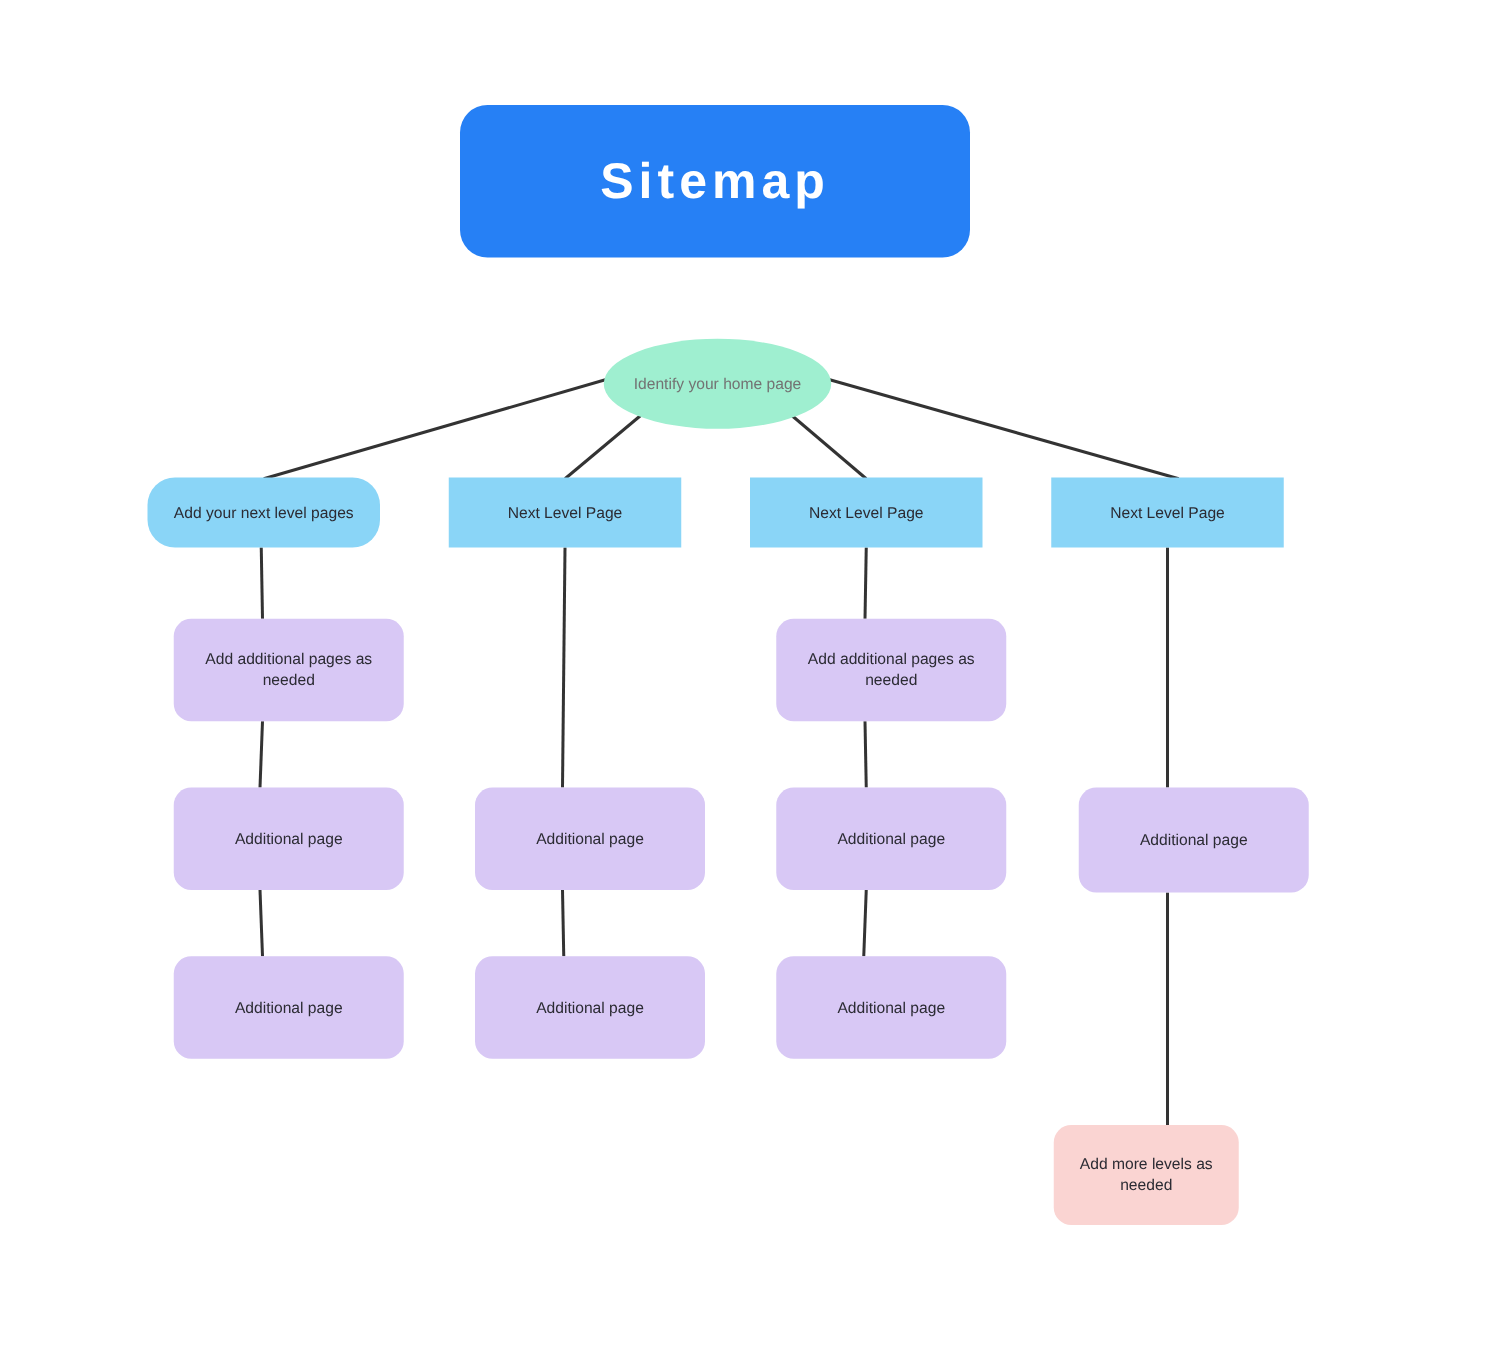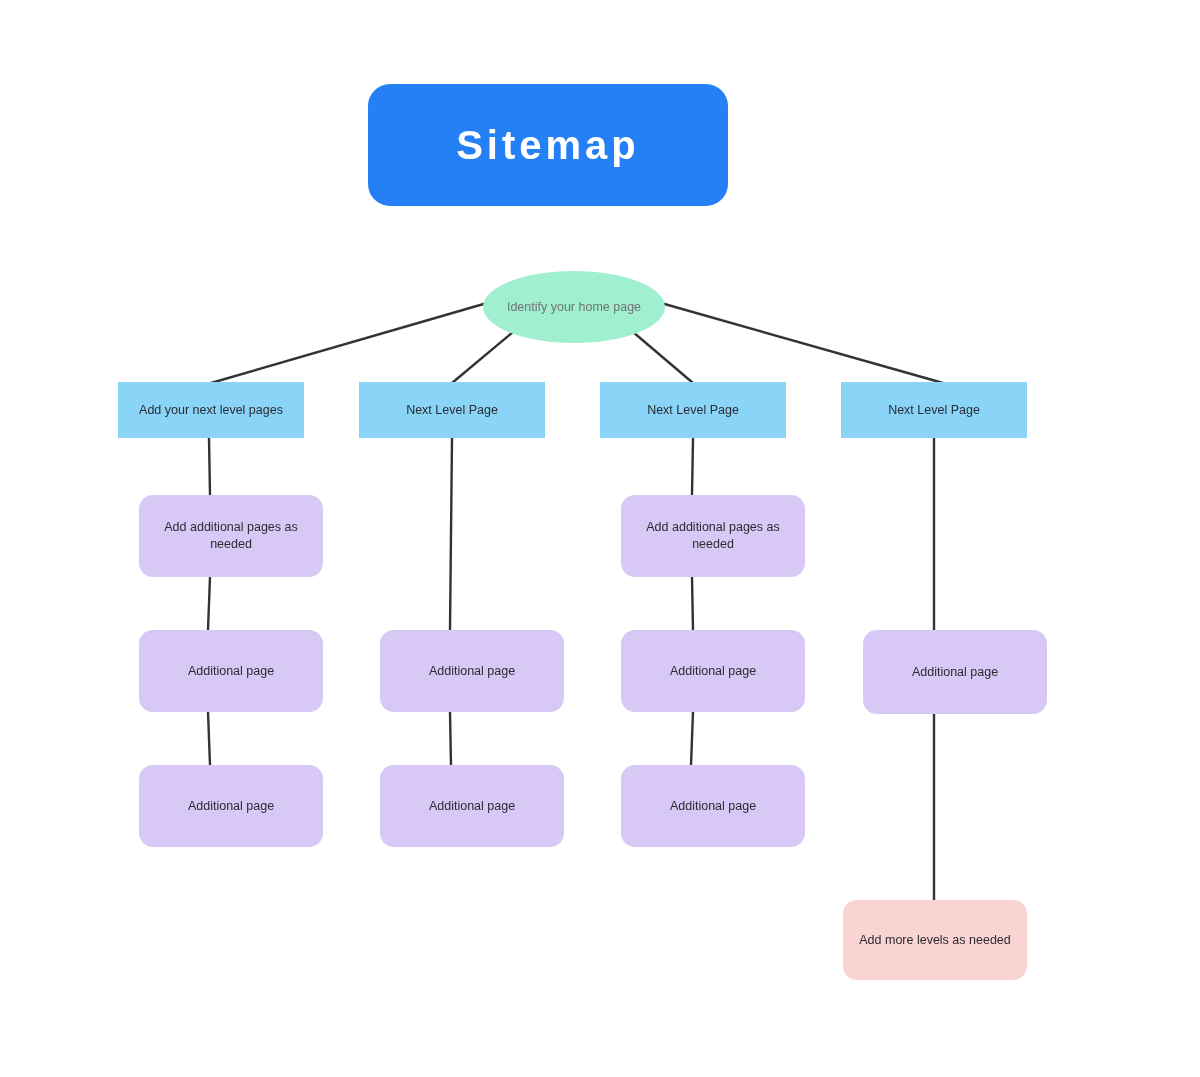--- a/index.html
+++ b/index.html
@@ -97,29 +97,29 @@
       <line x1="208" y1="712" x2="210" y2="765" stroke="#333333" stroke-width="2.4" stroke-linecap="butt"></line>
       <line x1="452" y1="438" x2="450" y2="630" stroke="#333333" stroke-width="2.4" stroke-linecap="butt"></line>
       <line x1="450" y1="712" x2="451" y2="765" stroke="#333333" stroke-width="2.4" stroke-linecap="butt"></line>
       <line x1="693" y1="438" x2="692" y2="495" stroke="#333333" stroke-width="2.4" stroke-linecap="butt"></line>
       <line x1="692" y1="577" x2="693" y2="630" stroke="#333333" stroke-width="2.4" stroke-linecap="butt"></line>
       <line x1="693" y1="712" x2="691" y2="765" stroke="#333333" stroke-width="2.4" stroke-linecap="butt"></line>
       <line x1="934" y1="438" x2="934" y2="630" stroke="#333333" stroke-width="2.4" stroke-linecap="butt"></line>
       <line x1="934" y1="714" x2="934" y2="900" stroke="#333333" stroke-width="2.4" stroke-linecap="butt"></line>
     </svg>
 
-  <div class="node title-node" style="left: 368px; top: 84px; width: 360px; height: 122px;">
+  <div class="node title-node" style="left: 368px; top: 84px; width: 408px; height: 122px;">
     <span class="node-label">Sitemap</span>
   </div>
 
   <div class="node root-node" style="left: 483px; top: 271px; width: 182px; height: 72px;">
     <span class="node-label">Identify your home page</span>
   </div>
 
-  <div class="node level1-node" style="left: 118px; top: 382px; width: 186px; height: 56px;">
+  <div class="node level1-node" style="left: 118px; top: 382px; width: 186px; height: 56px; border-radius: 22px;">
     <span class="node-label">Add your next level pages</span>
   </div>
   <div class="node level1-node" style="left: 359px; top: 382px; width: 186px; height: 56px;">
     <span class="node-label">Next Level Page</span>
   </div>
   <div class="node level1-node" style="left: 600px; top: 382px; width: 186px; height: 56px;">
     <span class="node-label">Next Level Page</span>
   </div>
   <div class="node level1-node" style="left: 841px; top: 382px; width: 186px; height: 56px;">
     <span class="node-label">Next Level Page</span>
@@ -150,17 +150,17 @@
   <div class="node page-node" style="left: 119px; top: 765px; width: 184px; height: 82px;">
     <span class="node-label">Additional page</span>
   </div>
   <div class="node page-node" style="left: 360px; top: 765px; width: 184px; height: 82px;">
     <span class="node-label">Additional page</span>
   </div>
   <div class="node page-node" style="left: 601px; top: 765px; width: 184px; height: 82px;">
     <span class="node-label">Additional page</span>
   </div>
 
-  <div class="node note-node" style="left: 843px; top: 900px; width: 184px; height: 80px;">
+  <div class="node note-node" style="left: 843px; top: 900px; width: 148px; height: 80px;">
     <span class="node-label">Add more levels as needed</span>
   </div>
 
 </div>
 
 </body></html>

